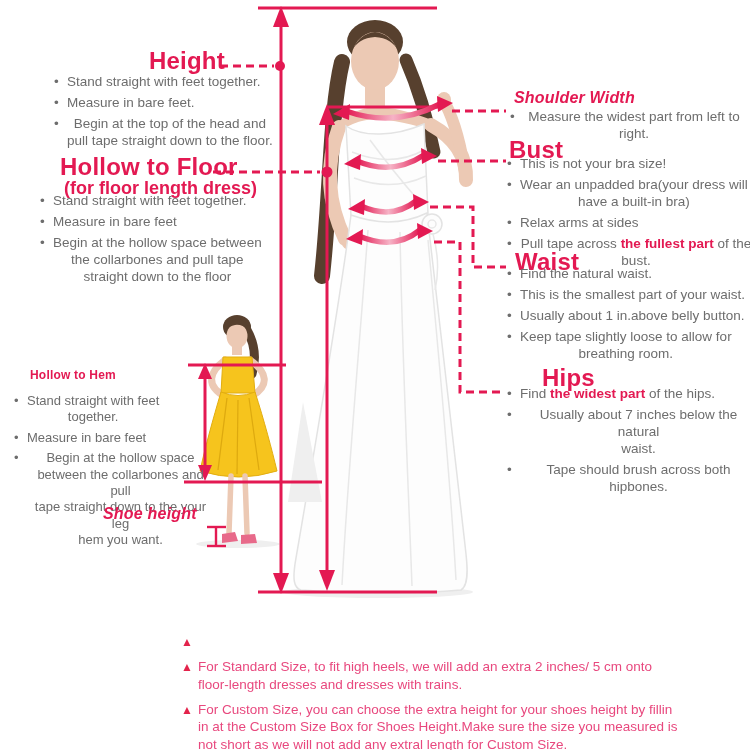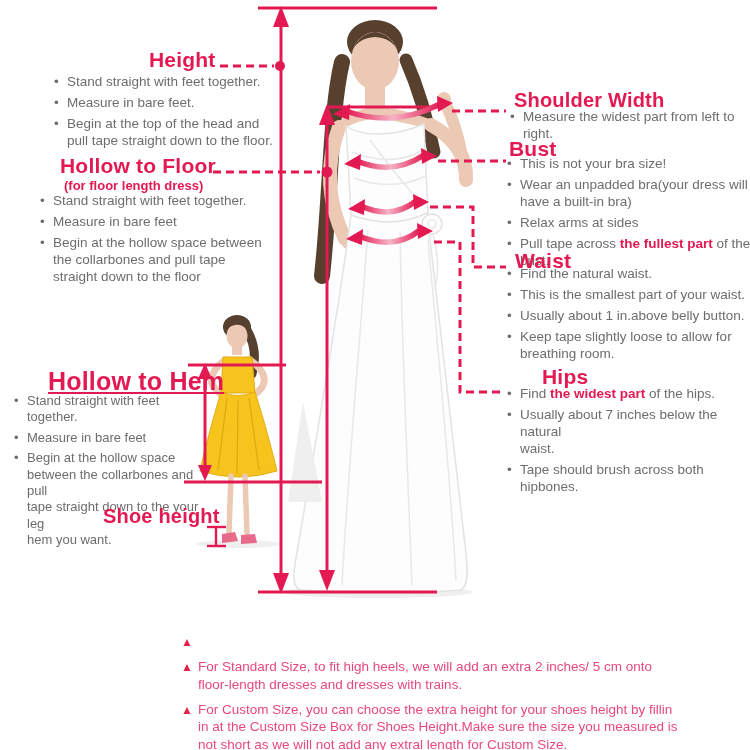--- a/index.html
+++ b/index.html
@@ -3,29 +3,29 @@
 <meta charset="utf-8">
 <style>
   html,body{margin:0;padding:0;background:#fff;}
   .canvas{
     position:relative;width:750px;height:750px;background:#fff;overflow:hidden;
     font-family:"Liberation Sans",sans-serif;
   }
   svg.layer{position:absolute;left:0;top:0;width:750px;height:750px;}
   .abs{position:absolute;}
   .sec-title{
-    color:var(--accent);font-weight:bold;font-size:21px;letter-spacing:.2px;line-height:1;
+    color:var(--accent);font-weight:bold;font-size:24px;letter-spacing:.2px;line-height:1;
   }
-  .sec-title.sm{font-size:20px;}
-  .sec-sub{color:var(--accent);font-weight:bold;font-size:13px;line-height:1;text-align:center;}
+  .sec-title.sm{font-size:16px;font-style:italic;}
+  .sec-sub{color:var(--accent);font-weight:bold;font-size:18px;line-height:1;text-align:center;}
   .bullets{color:var(--body-gray);font-size:13.5px;line-height:1.26;}
   .bullets.tight{font-size:13px;}
   .bullet{display:flex;margin-bottom:4px;}
   .bullet .dot{width:13px;flex:0 0 13px;color:var(--body-gray);}
-  .bullet .txt{white-space:pre-line;}
+  .bullet .txt{white-space:pre-line;text-align:center;}
   .hl{color:var(--accent);font-weight:bold;}
   .notes{font-size:13.5px;line-height:1.32;color:var(--note-pink);}
   .note{display:flex;margin-bottom:7px;}
   .note .tri{width:17px;flex:0 0 17px;color:var(--triangle-red);font-size:12px;line-height:1.5;}
   .note .txt{white-space:pre-line;}
   
   .ml{stroke:var(--accent);stroke-width:3;fill:none;}
   .ml-thin{stroke:var(--accent);stroke-width:2.4;fill:none;}
   .md{stroke:var(--accent);stroke-width:3;fill:none;stroke-dasharray:8 5;}
   .ah{fill:var(--accent);stroke:none;}
@@ -206,21 +206,21 @@
         <span class="txt">Measure in bare feet</span>
       </div>
     <div class="bullet">
         <span class="dot">•</span>
         <span class="txt">Begin at the hollow space between
 the collarbones and pull tape
 straight down to the floor</span>
       </div>
   </div>
 
-  <div class="abs sec-title" style="left:48px;top:369px;font-size:25px;text-decoration:underline;">Hollow to Hem</div>
+  <div class="abs sec-title" style="left:30px;top:369px;font-size:12px;">Hollow to Hem</div>
   <div class="abs bullets tight" style="left:14px;top:393px;width:200px;">
     <div class="bullet">
         <span class="dot">•</span>
         <span class="txt">Stand straight with feet
 together.</span>
       </div>
     <div class="bullet">
         <span class="dot">•</span>
         <span class="txt">Measure in bare feet</span>
       </div>

